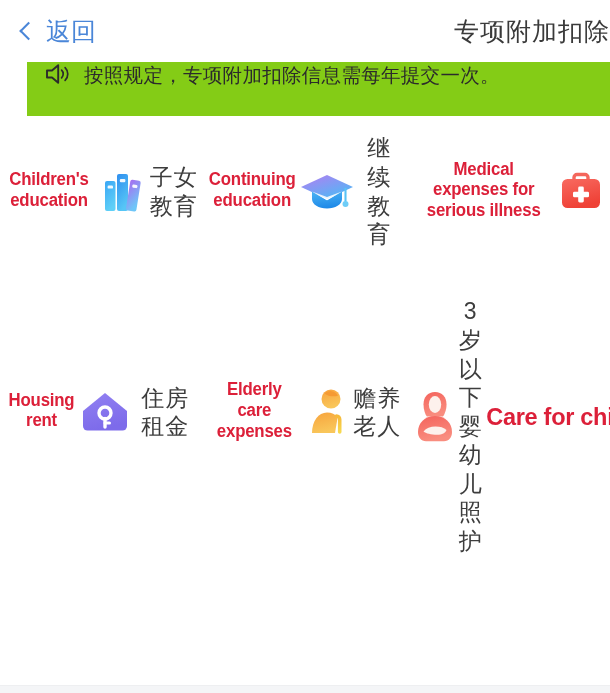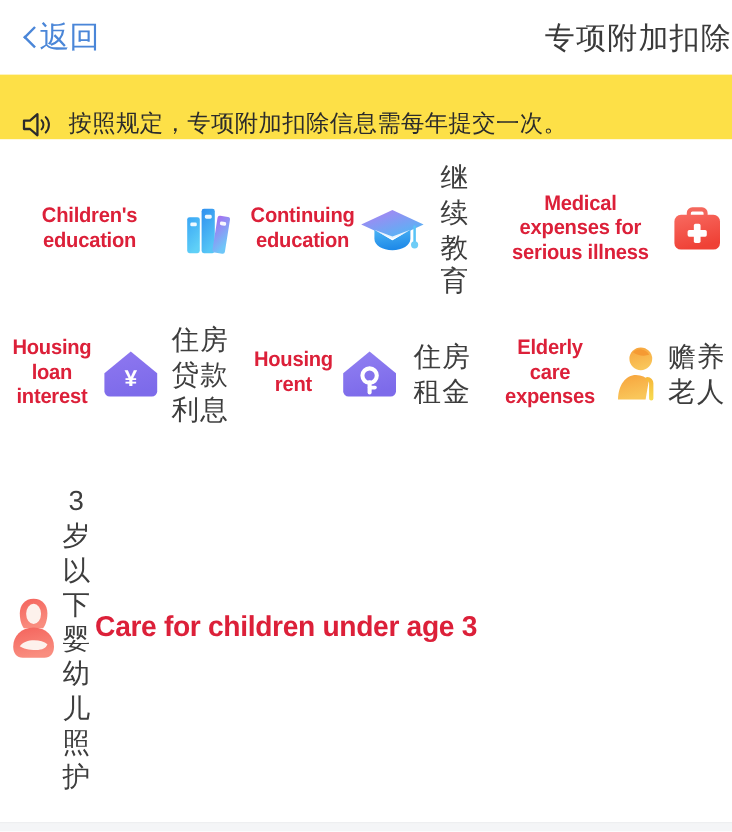--- a/index.html
+++ b/index.html
@@ -23,21 +23,21 @@
     display: flex;
     align-items: center;
   }
   .back-link {
     position: absolute;
     left: 18px;
     top: 50%;
     transform: translateY(-50%);
     display: flex;
     align-items: center;
-    gap: 0;
+    gap: 13px;
     color: #4a86d8;
     font-size: 25px;
     cursor: pointer;
     white-space: nowrap;
   }
   .back-chevron {
     display: inline-block;
     width: 15px;
     height: 22px;
     position: relative;
@@ -56,27 +56,28 @@
   .page-title {
     width: 100%;
     text-align: right;
     font-size: 25px;
     color: #3a3a3a;
     letter-spacing: 1px;
   }
 
   
   .notice {
-    background: #fde047;
+    background: #84cc16;
     height: 54px;
     display: flex;
-    align-items: flex-end;
+    align-items: flex-start;
     padding: 0 0 0 18px;
     box-sizing: border-box;
     gap: 13px;
+    margin-left: 27px;
   }
   .speaker-icon {
     flex: 0 0 auto;
     width: 26px;
     height: 24px;
     display: block;
   }
   .notice-text {
     font-size: 19.5px;
     color: #2b2b2b;
@@ -194,20 +195,21 @@
         <rect x="11" y="14" width="10.5" height="30" rx="2" fill="url(#gBookA)"></rect>
         <rect x="13.6" y="18.5" width="5.4" height="3.1" rx="1.2" fill="#ffffff" opacity="0.92"></rect>
         <rect x="23" y="7" width="11" height="37" rx="2" fill="url(#gBookB)"></rect>
         <rect x="25.8" y="12" width="5.6" height="3.2" rx="1.2" fill="#ffffff" opacity="0.92"></rect>
         <g transform="rotate(9 39 26)">
           <rect x="34.5" y="13" width="10.5" height="31" rx="2" fill="url(#gBookC)"></rect>
           <rect x="37.2" y="17.6" width="5.2" height="3.1" rx="1.2" fill="#ffffff" opacity="0.92"></rect>
         </g>
       </svg>
     </div>
+    <div class="label-zh">子女教育</div>
   </div>
 
   <div class="cell">
     <div class="cap-en">Continuing education</div>
     <div class="icon-wrap">
       <svg width="58" height="50" viewBox="0 0 58 50">
         <defs>
           <linearGradient id="gCapTop" x1="0" y1="0" x2="0.7" y2="1">
             <stop offset="0" stop-color="#b57df2"></stop>
               <stop offset="1" stop-color="#4fb8f5"></stop>
@@ -238,36 +240,20 @@
           </linearGradient>
         </defs>
         <path d="M18 12 v-1.5 a3 3 0 0 1 3 -3 h8 a3 3 0 0 1 3 3 V12" fill="none" stroke="#f4675c" stroke-width="3.4" stroke-linecap="round"></path>
         <rect x="6" y="12" width="38" height="29" rx="5.5" fill="url(#gKit)"></rect>
         <rect x="22.2" y="19.5" width="5.6" height="16" rx="1.4" fill="#ffffff"></rect>
         <rect x="17" y="24.7" width="16" height="5.6" rx="1.4" fill="#ffffff"></rect>
       </svg>
     </div>
   </div>
 
-  <div class="cell">
-    <div class="cap-en">Housing loan interest</div>
-    <div class="icon-wrap">
-      <svg width="52" height="50" viewBox="0 0 52 50">
-        <defs>
-          <linearGradient id="gHouse1" x1="0" y1="0" x2="0.3" y2="1">
-            <stop offset="0" stop-color="#8f78f0"></stop>
-              <stop offset="1" stop-color="#7d6bea"></stop>
-          </linearGradient>
-        </defs>
-        <path d="M26 6 L48 24 v15 a4.5 4.5 0 0 1 -4.5 4.5 h-35 A4.5 4.5 0 0 1 4 39 V24 Z" fill="url(#gHouse1)"></path>
-        <text x="26" y="35" text-anchor="middle" font-size="19" font-weight="bold" fill="#ffffff" font-family="'Liberation Sans', sans-serif">¥</text>
-      </svg>
-    </div>
-    <div class="label-zh">住房贷款利息</div>
-  </div>
 
   <div class="cell">
     <div class="cap-en">Housing rent</div>
     <div class="icon-wrap">
       <svg width="52" height="50" viewBox="0 0 52 50">
         <defs>
           <linearGradient id="gHouse2" x1="0" y1="0" x2="0.3" y2="1">
             <stop offset="0" stop-color="#9281f2"></stop>
               <stop offset="1" stop-color="#7d6bea"></stop>
           </linearGradient>

